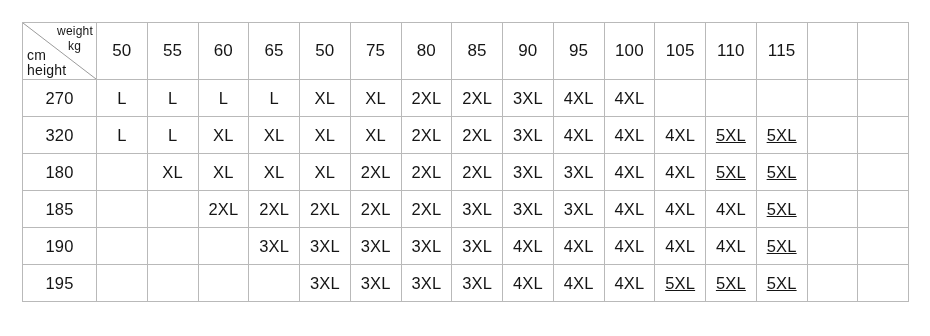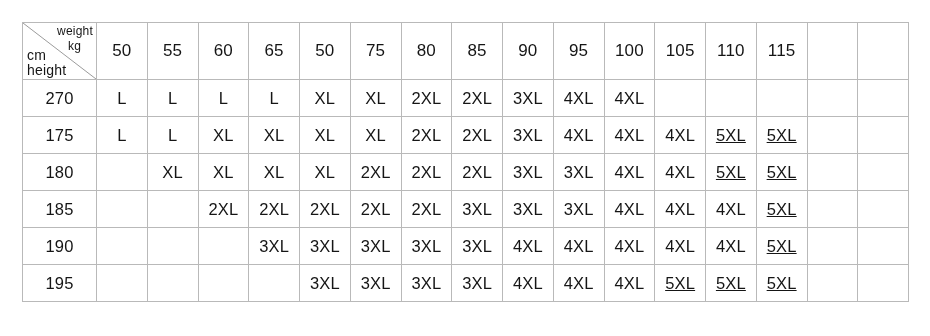--- a/index.html
+++ b/index.html
@@ -134,21 +134,21 @@
           <td class="c-3XL">3XL</td>
           <td class="c-4XL">4XL</td>
           <td class="c-4XL">4XL</td>
           <td class="c-empty"></td>
           <td class="c-empty"></td>
           <td class="c-empty"></td>
           <td class="c-empty"></td>
           <td class="c-empty"></td>
         </tr>
         <tr>
-          <td class="row-head">175</td>
+          <td class="row-head">320</td>
           <td class="c-L">L</td>
           <td class="c-L">L</td>
           <td class="c-XL">XL</td>
           <td class="c-XL">XL</td>
           <td class="c-XL">XL</td>
           <td class="c-XL">XL</td>
           <td class="c-2XL">2XL</td>
           <td class="c-2XL">2XL</td>
           <td class="c-3XL">3XL</td>
           <td class="c-4XL">4XL</td>

